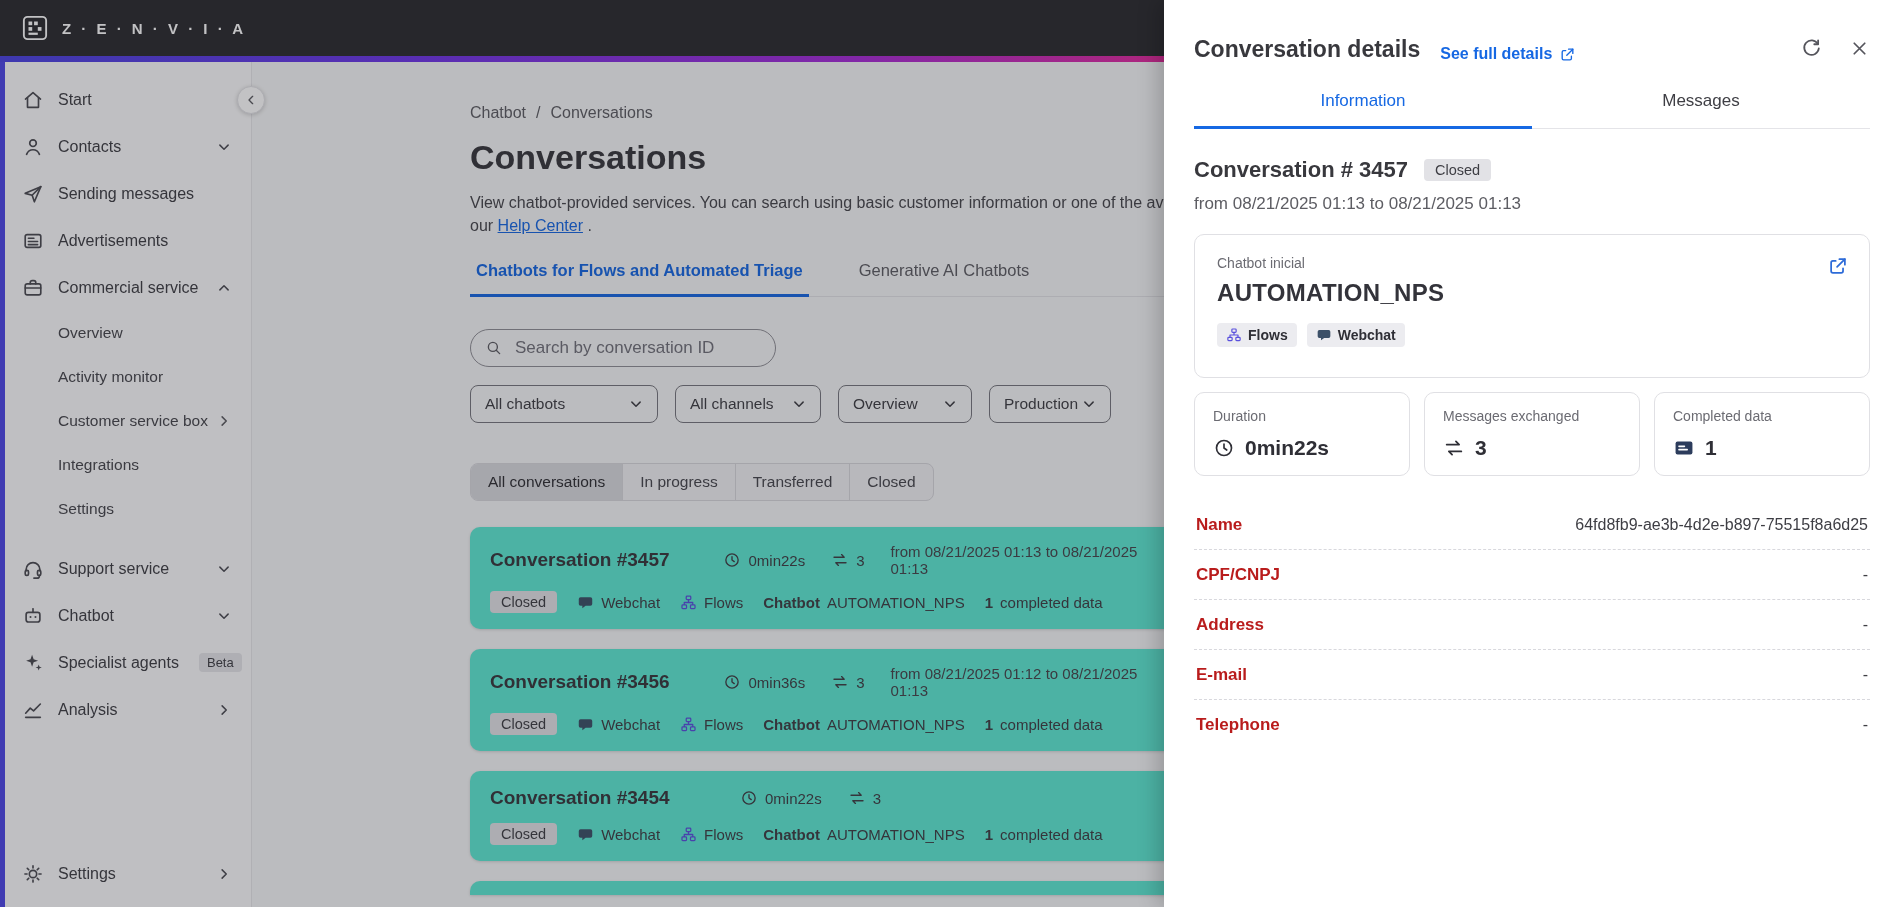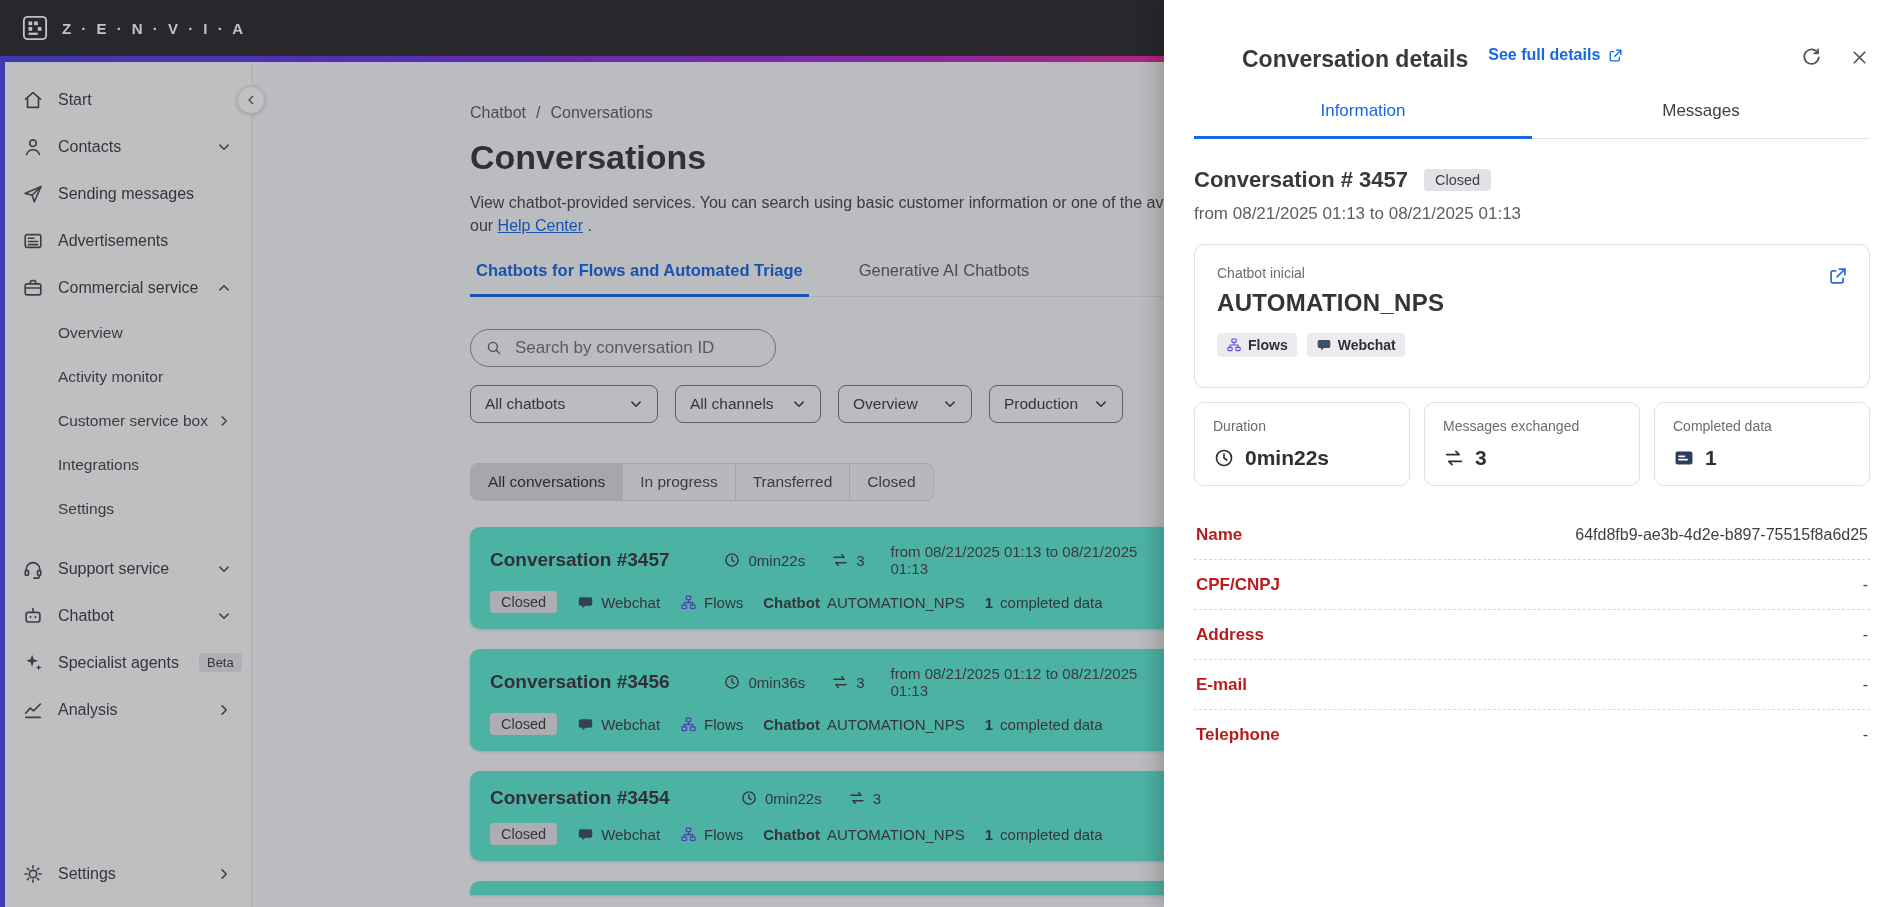--- a/index.html
+++ b/index.html
@@ -50,21 +50,21 @@
   .main-tab { padding:0 6px 14px; font-size:16.5px; color:#5d5d63; cursor:pointer;
     border-bottom:3px solid transparent; margin-bottom:-1px; white-space:nowrap; }
   .main-tab.active { color:#1668e3; font-weight:700; border-color:#1668e3; }
   .searchbox { margin-top:32px; width:306px; height:38px; border:1.5px solid #8f8f96; border-radius:19px;
     display:flex; align-items:center; gap:10px; padding:0 14px; color:#5d5d63; }
   .search-input { border:0; outline:0; background:transparent; flex:1; font-size:17px; color:#3e3e44; font-family:inherit; }
   .search-input::placeholder { color:#71717a; }
   .filters { display:flex; gap:17px; margin-top:18px; }
   .select { height:38px; border:1.5px solid #77777e; border-radius:8px; display:flex; align-items:center;
     justify-content:space-between; padding:0 12px 0 14px; font-size:15.5px; color:#3e3e44; cursor:pointer; }
-  .w1{width:188px} .w2{width:146px} .w3{width:134px} .w4{width:134px}
+  .w1{width:188px} .w2{width:146px} .w3{width:134px} .w4{width:122px}
   .segment { display:inline-flex; margin-top:40px; border:1px solid #d7d7dc; border-radius:8px; overflow:hidden; background:#f1f1f4; }
   .seg { padding:9px 17px; font-size:15.5px; color:#47474d; border-right:1px solid #d7d7dc; cursor:pointer; white-space:nowrap; }
   .seg:last-child { border-right:0; }
   .seg.active { background:#d9dade; color:#2f2f34; }
   .cards { margin-top:26px; }
   .conv-card { width:710px; background:#5eead4; border-radius:10px; box-shadow:0 1px 3px rgba(0,0,0,.14);
     padding:16px 20px; margin-bottom:20px; cursor:pointer; }
   .conv-row1 { display:flex; align-items:center; }
   .conv-id { font-size:19px; font-weight:700; color:#38383d; margin:0; width:250px; }
   .metric { display:flex; align-items:center; gap:7px; font-size:15px; color:#3e3e44; margin-right:26px; }
@@ -76,21 +76,21 @@
   .webchat { color:#3c5068; }
   .flows { color:#5a50dd; }
   .conv-card.partial { height:14px; margin-bottom:0; border-radius:10px 10px 0 0; padding:0; }
 
   
   .scrim { position:absolute; left:0; top:0; width:1164px; height:907px; background:rgba(30,30,36,.27); z-index:40; }
 
   
   .drawer { position:absolute; top:0; right:0; width:736px; height:907px; background:#fff; z-index:50;
     box-shadow:-6px 0 20px rgba(0,0,0,.20); padding:0 30px; }
-  .drawer-header { display:flex; align-items:flex-start; padding-top:46px;margin-left:48px; }
+  .drawer-header { display:flex; align-items:flex-end; padding-top:36px; }
   .drawer-header h2 { font-size:23px; font-weight:700; color:#38383d; margin:0; }
   .full-details { display:flex; align-items:center; gap:7px; margin-left:20px; color:#1668e3;
     font-size:16px; font-weight:700; cursor:pointer; text-decoration:none; }
   .drawer-actions { margin-left:auto; display:flex; gap:26px; align-items:center; }
   .drawer-actions button { background:none; border:0; padding:0; cursor:pointer; color:#55555c; }
   .drawer-tabs { display:flex; margin-top:28px; border-bottom:1px solid #e4e4e8; }
   .dtab { flex:1; text-align:center; padding:0 0 15px; font-size:17px; color:#3e3e44; cursor:pointer;
     border-bottom:3px solid transparent; margin-bottom:-1px; }
   .dtab.active { color:#1668e3; border-color:#1668e3; }
   .conv-head { display:flex; align-items:center; gap:16px; margin-top:28px; }

